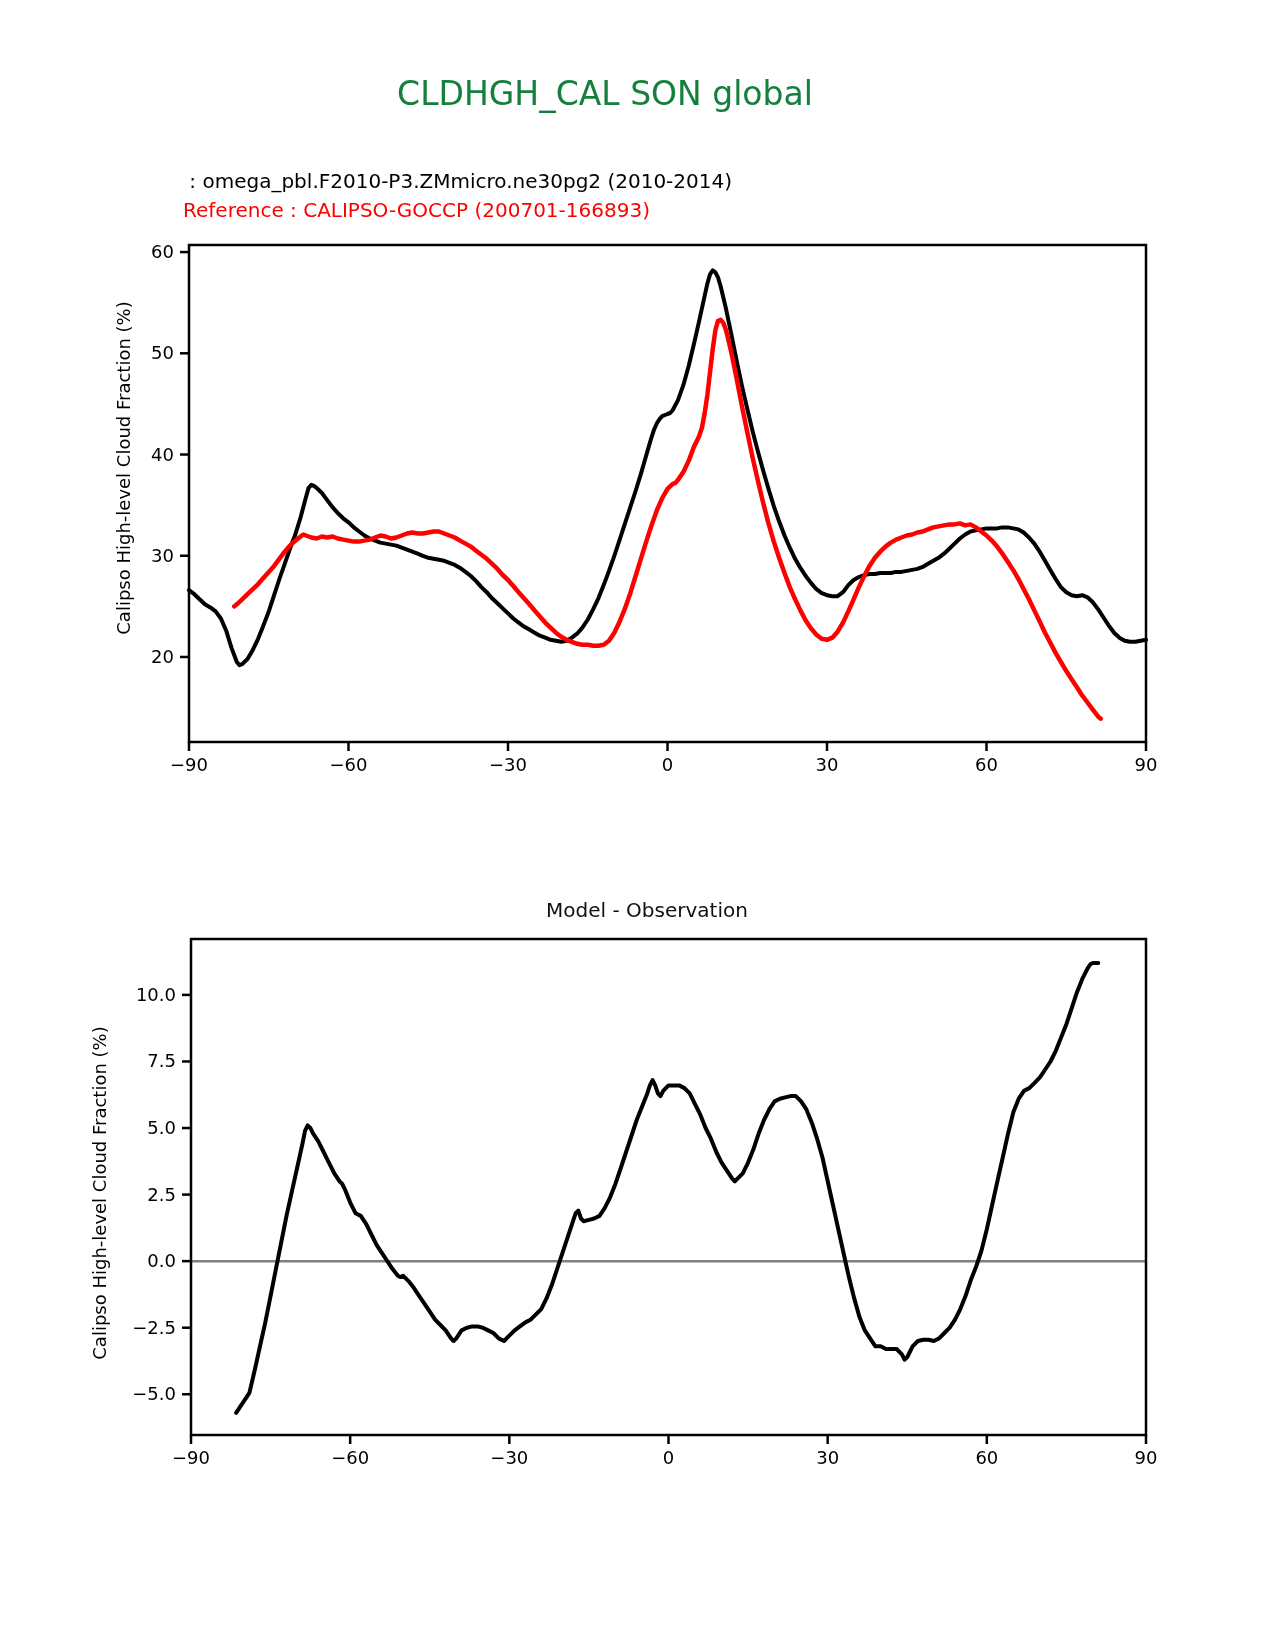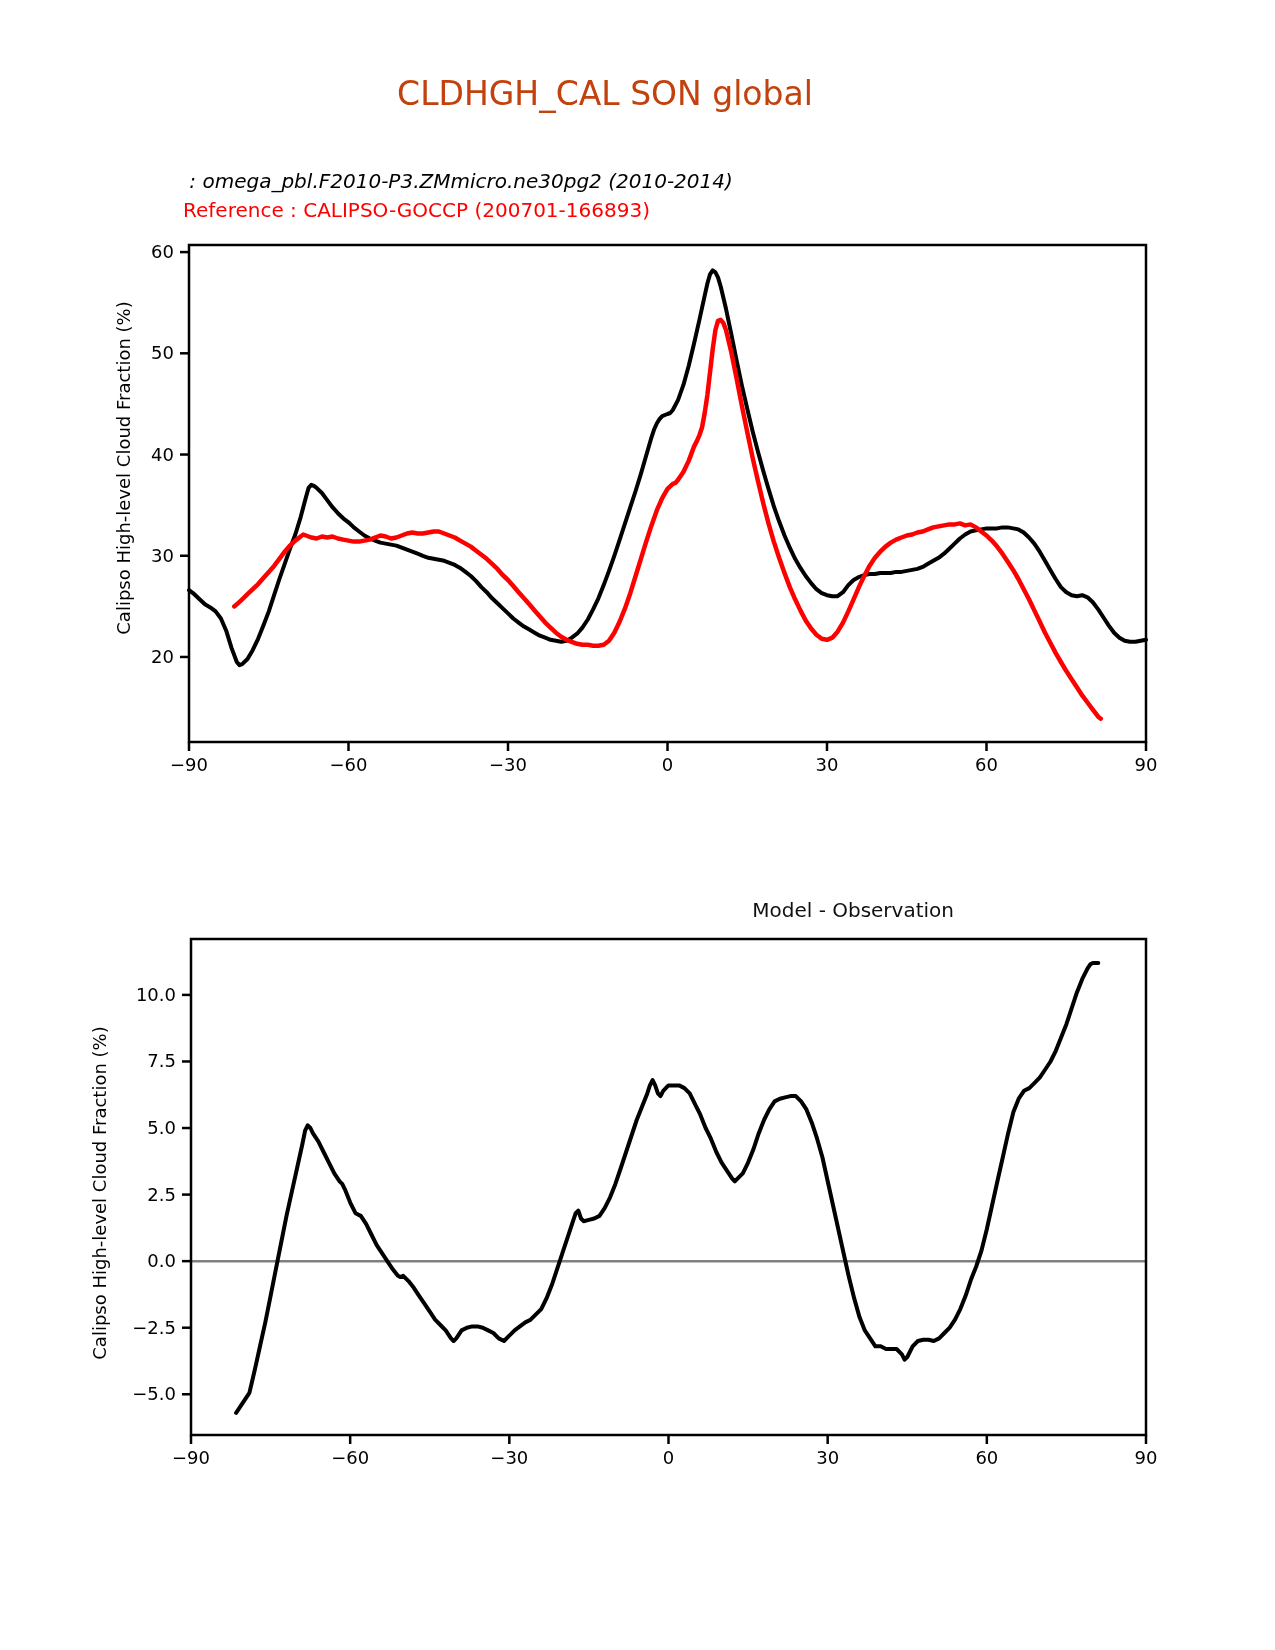--- a/index.html
+++ b/index.html
@@ -1,25 +1,25 @@
 <!DOCTYPE html>
 <html><head>
 <meta charset="utf-8">
 <style>
   html,body{margin:0;padding:0;background:#ffffff;}
   body{width:1275px;height:1650px;position:relative;font-family:"DejaVu Sans",sans-serif;color:#000;}
   .abs{position:absolute;}
-  .page-title{left:0;top:74px;width:1210px;text-align:center;font-size:33px;color:#c2410c;white-space:pre;}
+  .page-title{left:0;top:74px;width:1210px;text-align:center;font-size:33px;color:#15803d;white-space:pre;}
   .legend-line{left:183px;white-space:pre;font-size:20px;}
-  .legend-model{top:169px;color:#000000;font-style:italic;}
+  .legend-model{top:169px;color:#000000;}
   .legend-reference{top:198px;color:#ff0000;}
   .ylabel{font-size:18px;white-space:nowrap;transform:translate(-50%,-50%) rotate(-90deg);}
   .ylabel-top{left:123px;top:468px;}
   .ylabel-bottom{left:99px;top:1193px;}
-  .subtitle{top:898px;left:340px;width:614px;text-align:right;font-size:20px;color:#111;}
+  .subtitle{top:898px;left:340px;width:614px;text-align:center;font-size:20px;color:#111;}
   svg text{font-family:"DejaVu Sans",sans-serif;}
 </style>
 </head>
 <body>
 
 <div class="abs page-title">CLDHGH_CAL SON global</div>
 
 <div class="abs legend-line legend-model"> : omega_pbl.F2010-P3.ZMmicro.ne30pg2 (2010-2014)</div>
 <div class="abs legend-line legend-reference">Reference : CALIPSO-GOCCP (200701-166893)</div>
 

